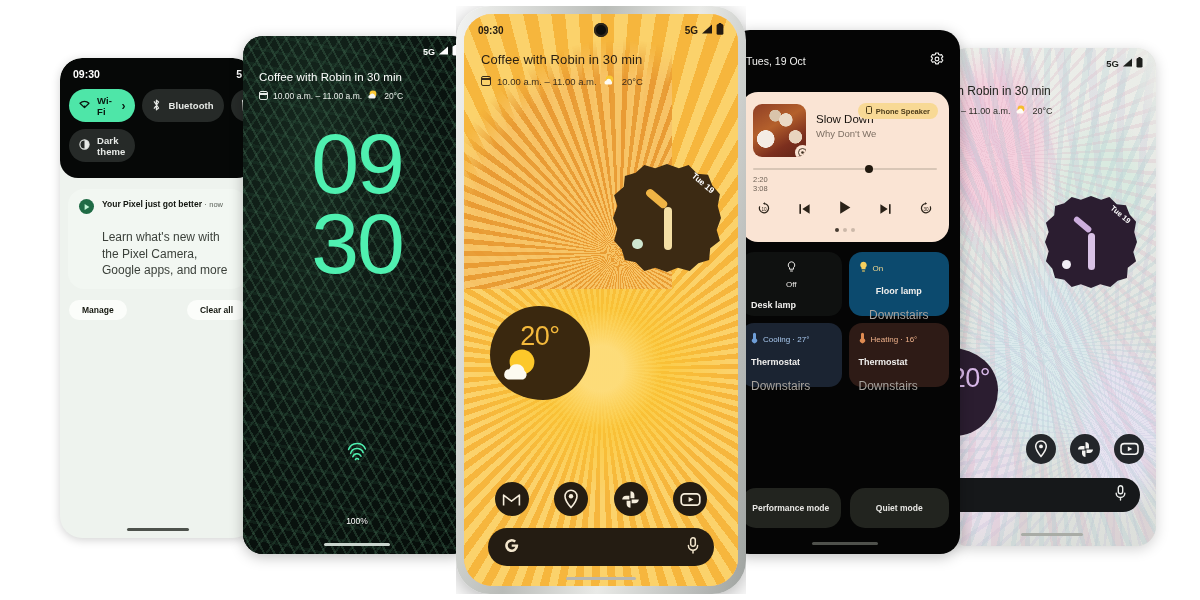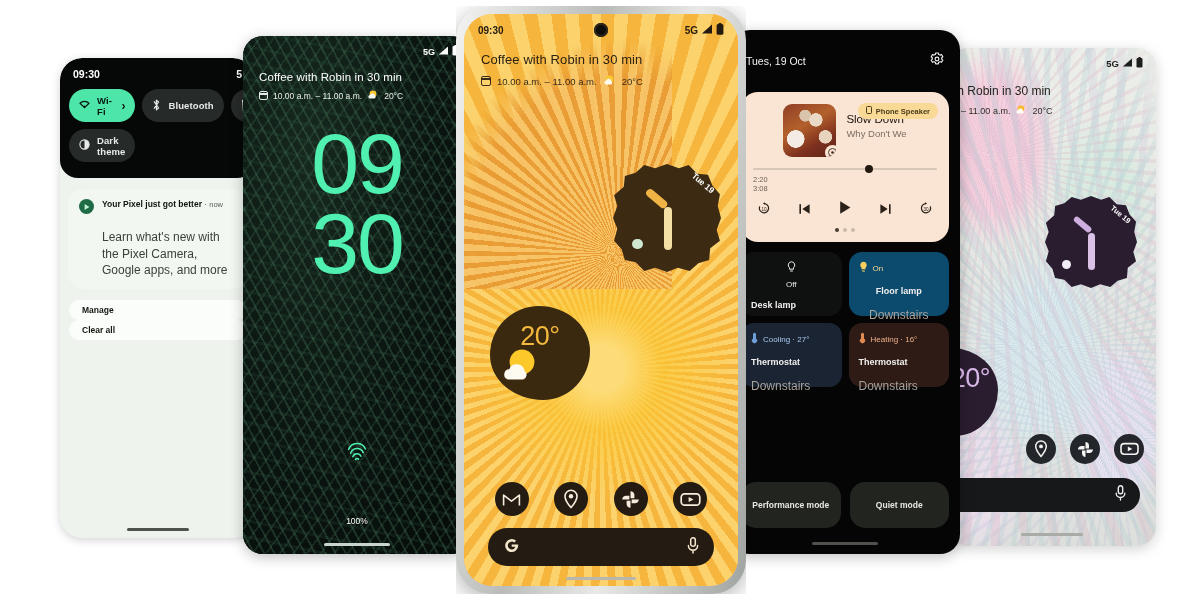--- a/index.html
+++ b/index.html
@@ -21,21 +21,21 @@
               color:#e7eae7; font-weight:700; letter-spacing:.1px; }
   #p1 .tile.on { background:#4ee6a8; color:#08170f; justify-content:space-between; }
   #p1 .tile.on .lbl{ display:flex; align-items:center; gap:7px; }
   #p1 .notif { margin:11px 8px 0; background:#f2f7f2; border-radius:16px;
                padding:10px 11px; display:flex; gap:8px; }
   #p1 .navatar { width:15px; height:15px; border-radius:50%; background:#1f6b45;
                  flex:0 0 15px; display:flex; align-items:center; justify-content:center; }
   #p1 .ntitle { font-size:8.5px; font-weight:700; color:#12150f; }
   #p1 .ntime { font-size:7.5px; font-weight:400; color:#5b6159; }
   #p1 .nbody { font-size:12px; color:#3b403a; line-height:1.38; margin-top:20px; }
-  #p1 .shaderow { display:flex; justify-content:space-between; margin:11px 9px 0;flex-direction:column; }
+  #p1 .shaderow { display:flex; justify-content:space-between; margin:11px 9px 0; }
   #p1 .pill { background:#fbfdfa; border-radius:13px; padding:5px 13px;
               font-size:8.5px; font-weight:700; color:#14170f; white-space:nowrap; }
   #p1 .navbar { position:absolute; bottom:7px; left:50%; transform:translateX(-50%);
                 width:62px; height:3px; border-radius:3px; background:#4d524c; }
 
   
   #p2 { left:243px; top:36px; width:228px; height:518px; border-radius:20px;
         background:#0b1310; z-index:2; box-shadow:0 3px 14px rgba(0,0,0,.25); }
   .leafbg { position:absolute; inset:0;
      background:
@@ -105,21 +105,21 @@
              display:flex; align-items:center; justify-content:center; }
 
   
   #p4 { left:730px; top:30px; width:230px; height:524px; border-radius:20px;
         background:#050505; z-index:3; box-shadow:0 3px 14px rgba(0,0,0,.25); }
   #p4 .hdr { display:flex; justify-content:space-between; align-items:center;
              padding:22px 16px 0; }
   #p4 .date { font-size:10.5px; color:#f1f1ef; font-weight:400; }
   #p4 .media { margin:22px 11px 0; background:#fae4d4; border-radius:17px;
                padding:12px 12px 10px; position:relative; }
-  #p4 .mrow { display:flex; gap:10px; align-items:flex-start;justify-content:center; }
+  #p4 .mrow { display:flex; gap:10px; align-items:flex-start; }
   #p4 .art { width:53px; height:53px; border-radius:9px; flex:0 0 53px; position:relative;
              overflow:hidden;
              background:
                radial-gradient(circle at 24% 66%, #f4ece4 0 16%, rgba(0,0,0,0) 17%),
                radial-gradient(circle at 62% 30%, #ead9c6 0 13%, rgba(0,0,0,0) 14%),
                radial-gradient(circle at 80% 62%, #e8d4be 0 12%, rgba(0,0,0,0) 13%),
                radial-gradient(circle at 42% 22%, #d9c4ab 0 11%, rgba(0,0,0,0) 12%),
                linear-gradient(150deg,#8f3f26,#b4602c 40%,#7c2f1e 72%,#5e2417); }
   #p4 .artbadge { position:absolute; right:-4px; bottom:-3px; width:15px; height:15px;
                   border-radius:50%; background:#fae4d4; display:flex;
@@ -145,21 +145,21 @@
   #p4 .dev { border-radius:13px; padding:9px 10px 11px; height:64px; }
   #p4 .dev.off { background:#0f1110; }
   #p4 .dev.lampon { background:#0c4a6e;text-align:center; }
   #p4 .dev.cool { background:#1b2432; }
   #p4 .dev.heat { background:#2e1b16; }
   #p4 .dstate { display:flex; align-items:center; gap:5px; font-size:8px; font-weight:400; }
   #p4 .dname { font-size:9px; font-weight:700; color:#f0efed; margin-top:11px; }
   #p4 .droom { font-size:12px; color:#a7a39e; margin-top:12px; }
   #p4 .modes { position:absolute; left:11px; right:11px; bottom:26px;
                display:flex; gap:9px; }
-  #p4 .mode { flex:1; height:46px; border-radius:15px; background:#22241f;
+  #p4 .mode { flex:1; height:40px; border-radius:15px; background:#22241f;
               display:flex; align-items:center; justify-content:center;
               font-size:8.5px; color:#e8e7e4; font-weight:700; }
   #p4 .navbar { position:absolute; bottom:9px; left:50%; transform:translateX(-50%);
                 width:66px; height:3px; border-radius:3px; background:#4f514c; }
 
   
   #p5 { left:948px; top:48px; width:208px; height:498px; border-radius:20px;
         background:#dfe0dc; z-index:1; box-shadow:0 3px 14px rgba(0,0,0,.18); }
   .orchidbg { position:absolute; inset:0;
      background:

